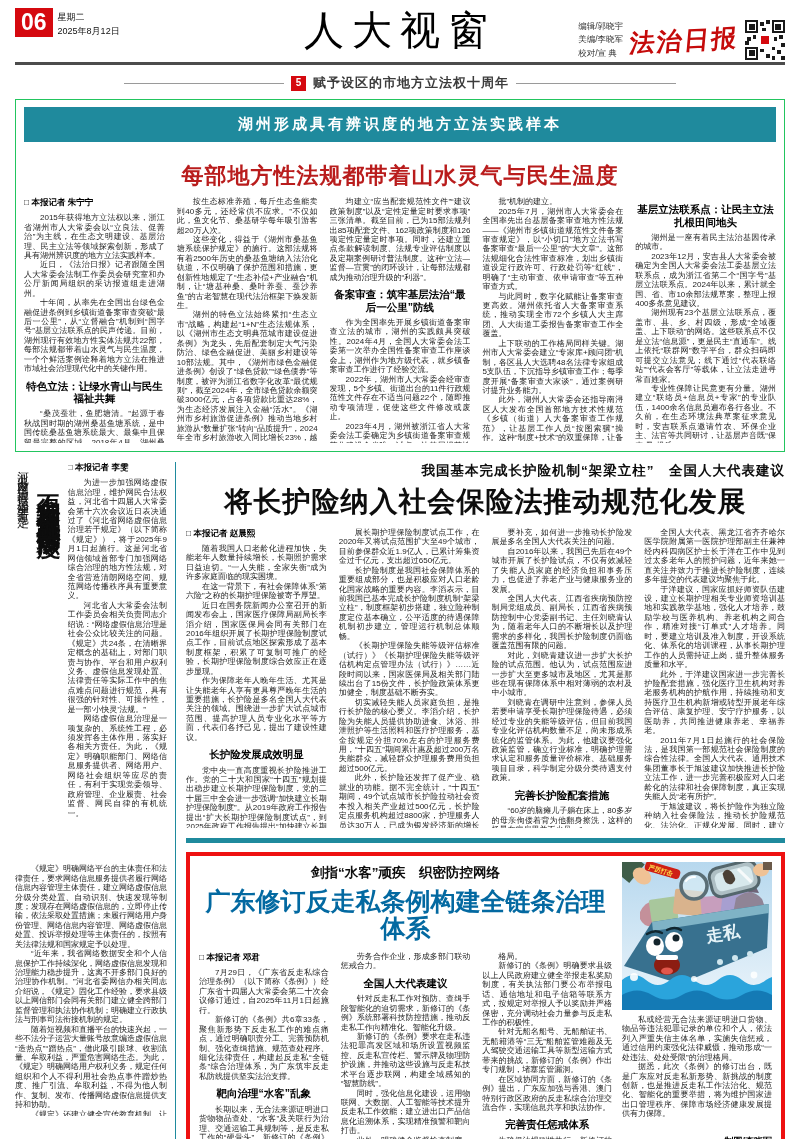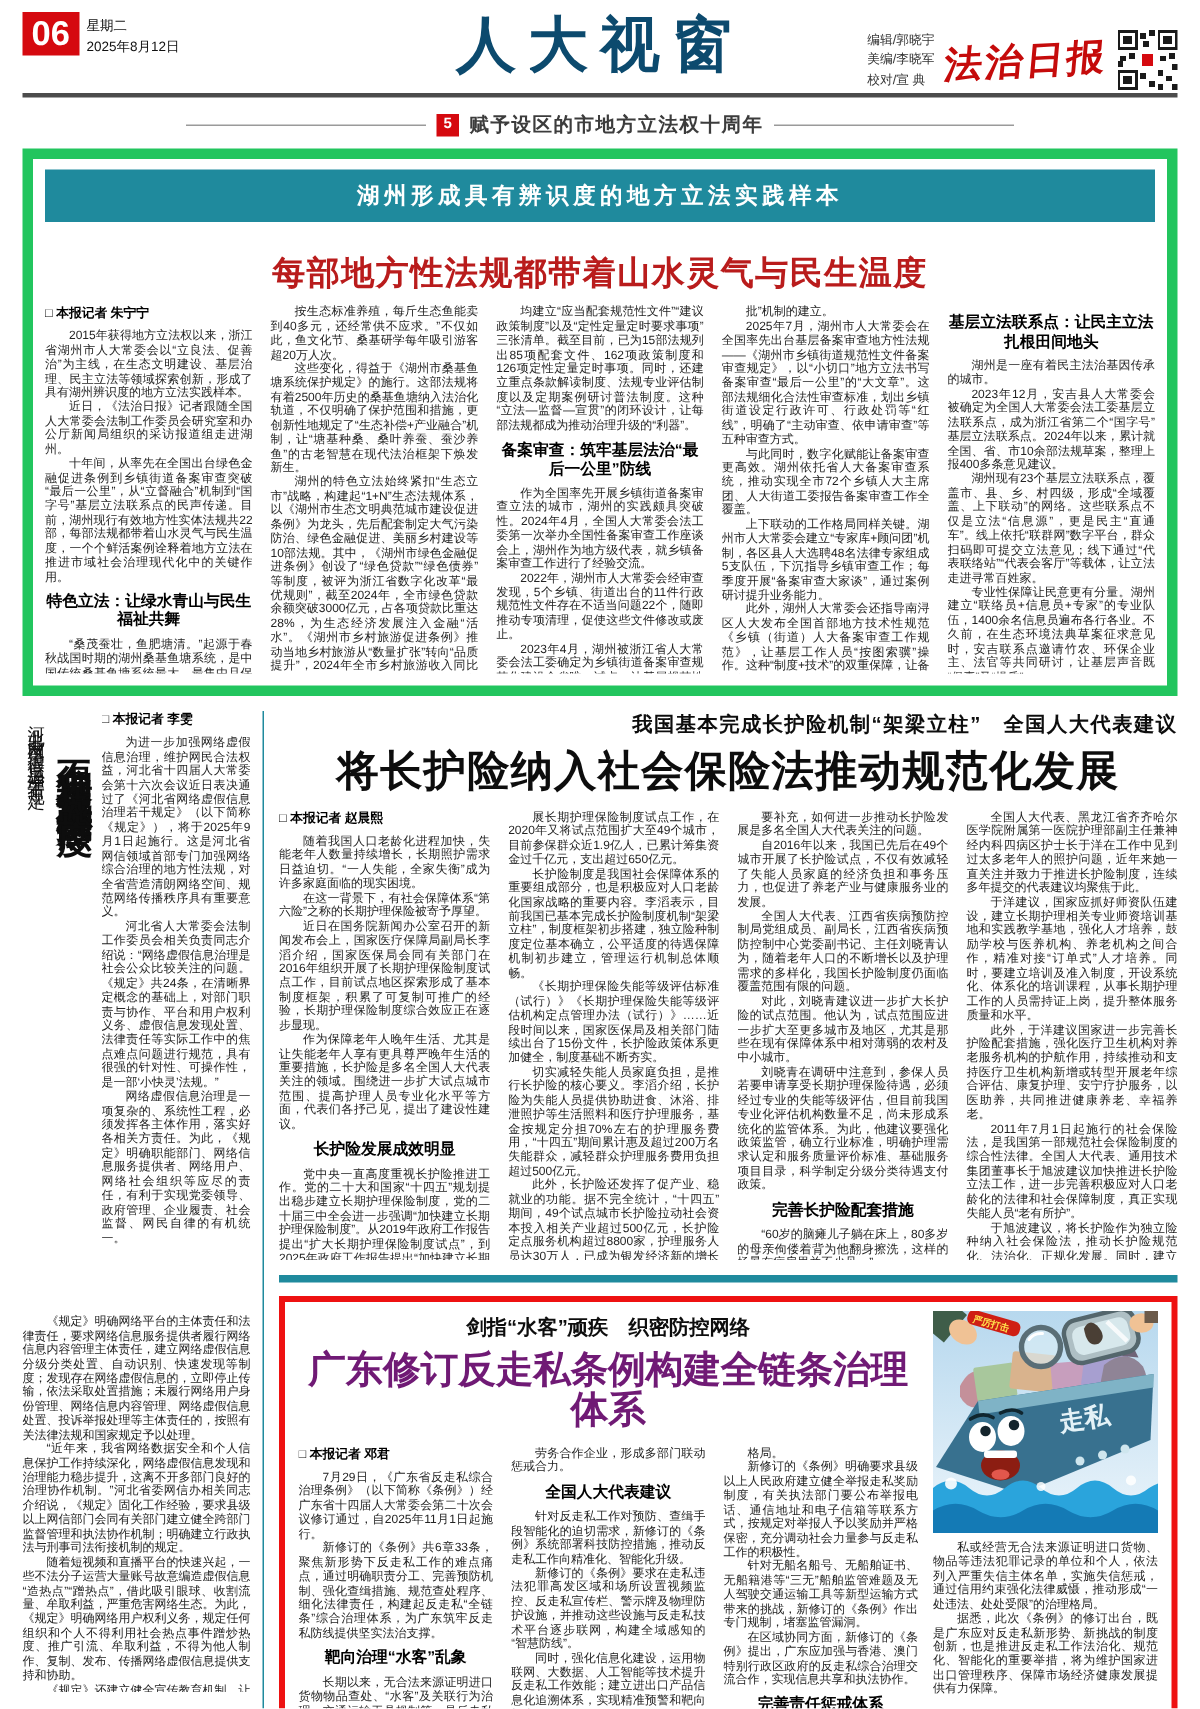--- a/index.html
+++ b/index.html
@@ -3,41 +3,41 @@
 <meta charset="utf-8">
 <style>
   html,body{margin:0;padding:0;background:#fff;}
   .page{width:800px;height:1139px;box-sizing:border-box;padding:6px 15px 0;overflow:hidden;
         font-family:"Liberation Sans","DejaVu Sans",sans-serif;color:#222;background:#fff;}
   
   .masthead{display:flex;align-items:flex-start;height:50px;margin-top:2px;}
   .mast-left{flex:1;display:flex;gap:5px;align-items:flex-start;}
   .page-num{background:#d5090f;color:#fff;font-size:23px;font-weight:bold;padding:3px 6px;line-height:1;}
   .date-block{font-size:9px;line-height:1.6;color:#111;padding-top:2px;}
-  .section-title{color:#0c4a6e;font-size:40px;font-weight:700;letter-spacing:8px;line-height:1;padding-top:2px;}
+  .section-title{color:#000000;font-size:40px;font-weight:400;letter-spacing:8px;line-height:1;padding-top:2px;}
   .mast-right{flex:1;display:flex;align-items:center;justify-content:flex-end;gap:7px;margin-top:12px;}
   .staff{font-size:8.5px;color:#333;line-height:1.55;}
   .paper-logo{color:#c50b0b;font-size:25px;font-weight:900;letter-spacing:2px;
               font-family:"Liberation Serif","DejaVu Serif",serif;transform:skewX(-8deg) rotate(-3deg);}
   .qr{width:40px;height:40px;}
   .mast-rule{height:3px;background:#4c4c4c;margin-top:4px;}
   
   .banner{display:flex;align-items:center;justify-content:center;gap:7px;margin:9px 0 7px;}
   .banner .hline{width:160px;height:1px;background:#9a9a9a;}
   .banner-logo{width:15px;height:15px;background:#d5090f;color:#fff;font-size:10px;font-weight:bold;
                display:flex;align-items:center;justify-content:center;line-height:1;}
   .banner-text{font-size:13px;font-weight:bold;color:#3c3c3c;letter-spacing:1px;}
   
   .cols{display:flex;gap:12px;}
   .col{flex:1;min-width:0;font-size:8px;line-height:1.18;text-align:justify;overflow:hidden;color:#232323;}
   .para{margin:0;text-indent:2em;}
   .subhead{font-weight:bold;font-size:10.5px;text-align:center;margin:6px 0 5px;color:#000;text-indent:0;}
   .byline{font-weight:bold;margin:0 0 6px;text-indent:0;font-size:8.5px;color:#000;}
   
-  .lead-box{border:7px solid #22c55e;padding:7px 8px 8px;}
+  .lead-box{border:1px solid #22c55e;padding:7px 8px 8px;}
   .kicker-bar{background:#1f8a9d;color:#fff;text-align:center;font-size:15px;font-weight:bold;
               padding:8px 0;letter-spacing:3px;}
   .lead-headline{text-align:center;font-size:22px;font-weight:900;letter-spacing:1px;color:#b91c1c;
                  margin:22px 0 9px;line-height:1.1;}
   .lead-cols{height:246px;}
   
   .mid-band{display:flex;gap:10px;margin-top:10px;}
   .left-article{width:152px;flex:none;border-right:1px solid #1f8a9d;padding-right:8px;box-sizing:content-box;}
   .left-top{display:flex;gap:5px;height:396px;overflow:hidden;}
   .v-kicker{writing-mode:vertical-rl;font-size:11.5px;letter-spacing:3px;color:#111;flex:none;}
@@ -48,21 +48,21 @@
   .mid-right{flex:1;min-width:0;}
   .mid-kicker{text-align:right;font-size:13.5px;font-weight:bold;color:#0d0d0d;letter-spacing:1px;}
   .mid-headline{text-align:center;font-size:28px;font-weight:900;margin:7px 0 10px;letter-spacing:1px;
                 color:#0d0d0d;line-height:1.1;}
   .mid-cols{height:300px;}
   .teal-rule{height:5px;background:#1f8a9d;margin:10px 0 9px;}
   
   .red-box{border:4px solid #ee1111;display:flex;gap:10px;padding:6px 9px 8px;}
   .red-left{flex:1;min-width:0;}
   .red-kicker{text-align:center;font-weight:bold;font-size:13.5px;color:#0d0d0d;margin-top:2px;}
-  .red-headline{text-align:center;font-size:25px;font-weight:900;margin:6px 0 9px;color:#701a75;line-height:1.1;}
+  .red-headline{text-align:center;font-size:25px;font-weight:900;margin:6px 0 9px;color:#0369a1;line-height:1.1;}
   .red-cols{height:196px;}
   .red-right{width:150px;flex:none;display:flex;flex-direction:column;}
   .cartoon{width:150px;height:148px;flex:none;}
   .red-col4{font-size:8px;line-height:1.18;text-align:justify;overflow:hidden;flex:1;margin-top:5px;}
   .credit{font-size:9px;font-weight:bold;text-align:right;margin-top:3px;color:#000;}
 </style>
 </head>
 <body>
 
 <div class="page">

